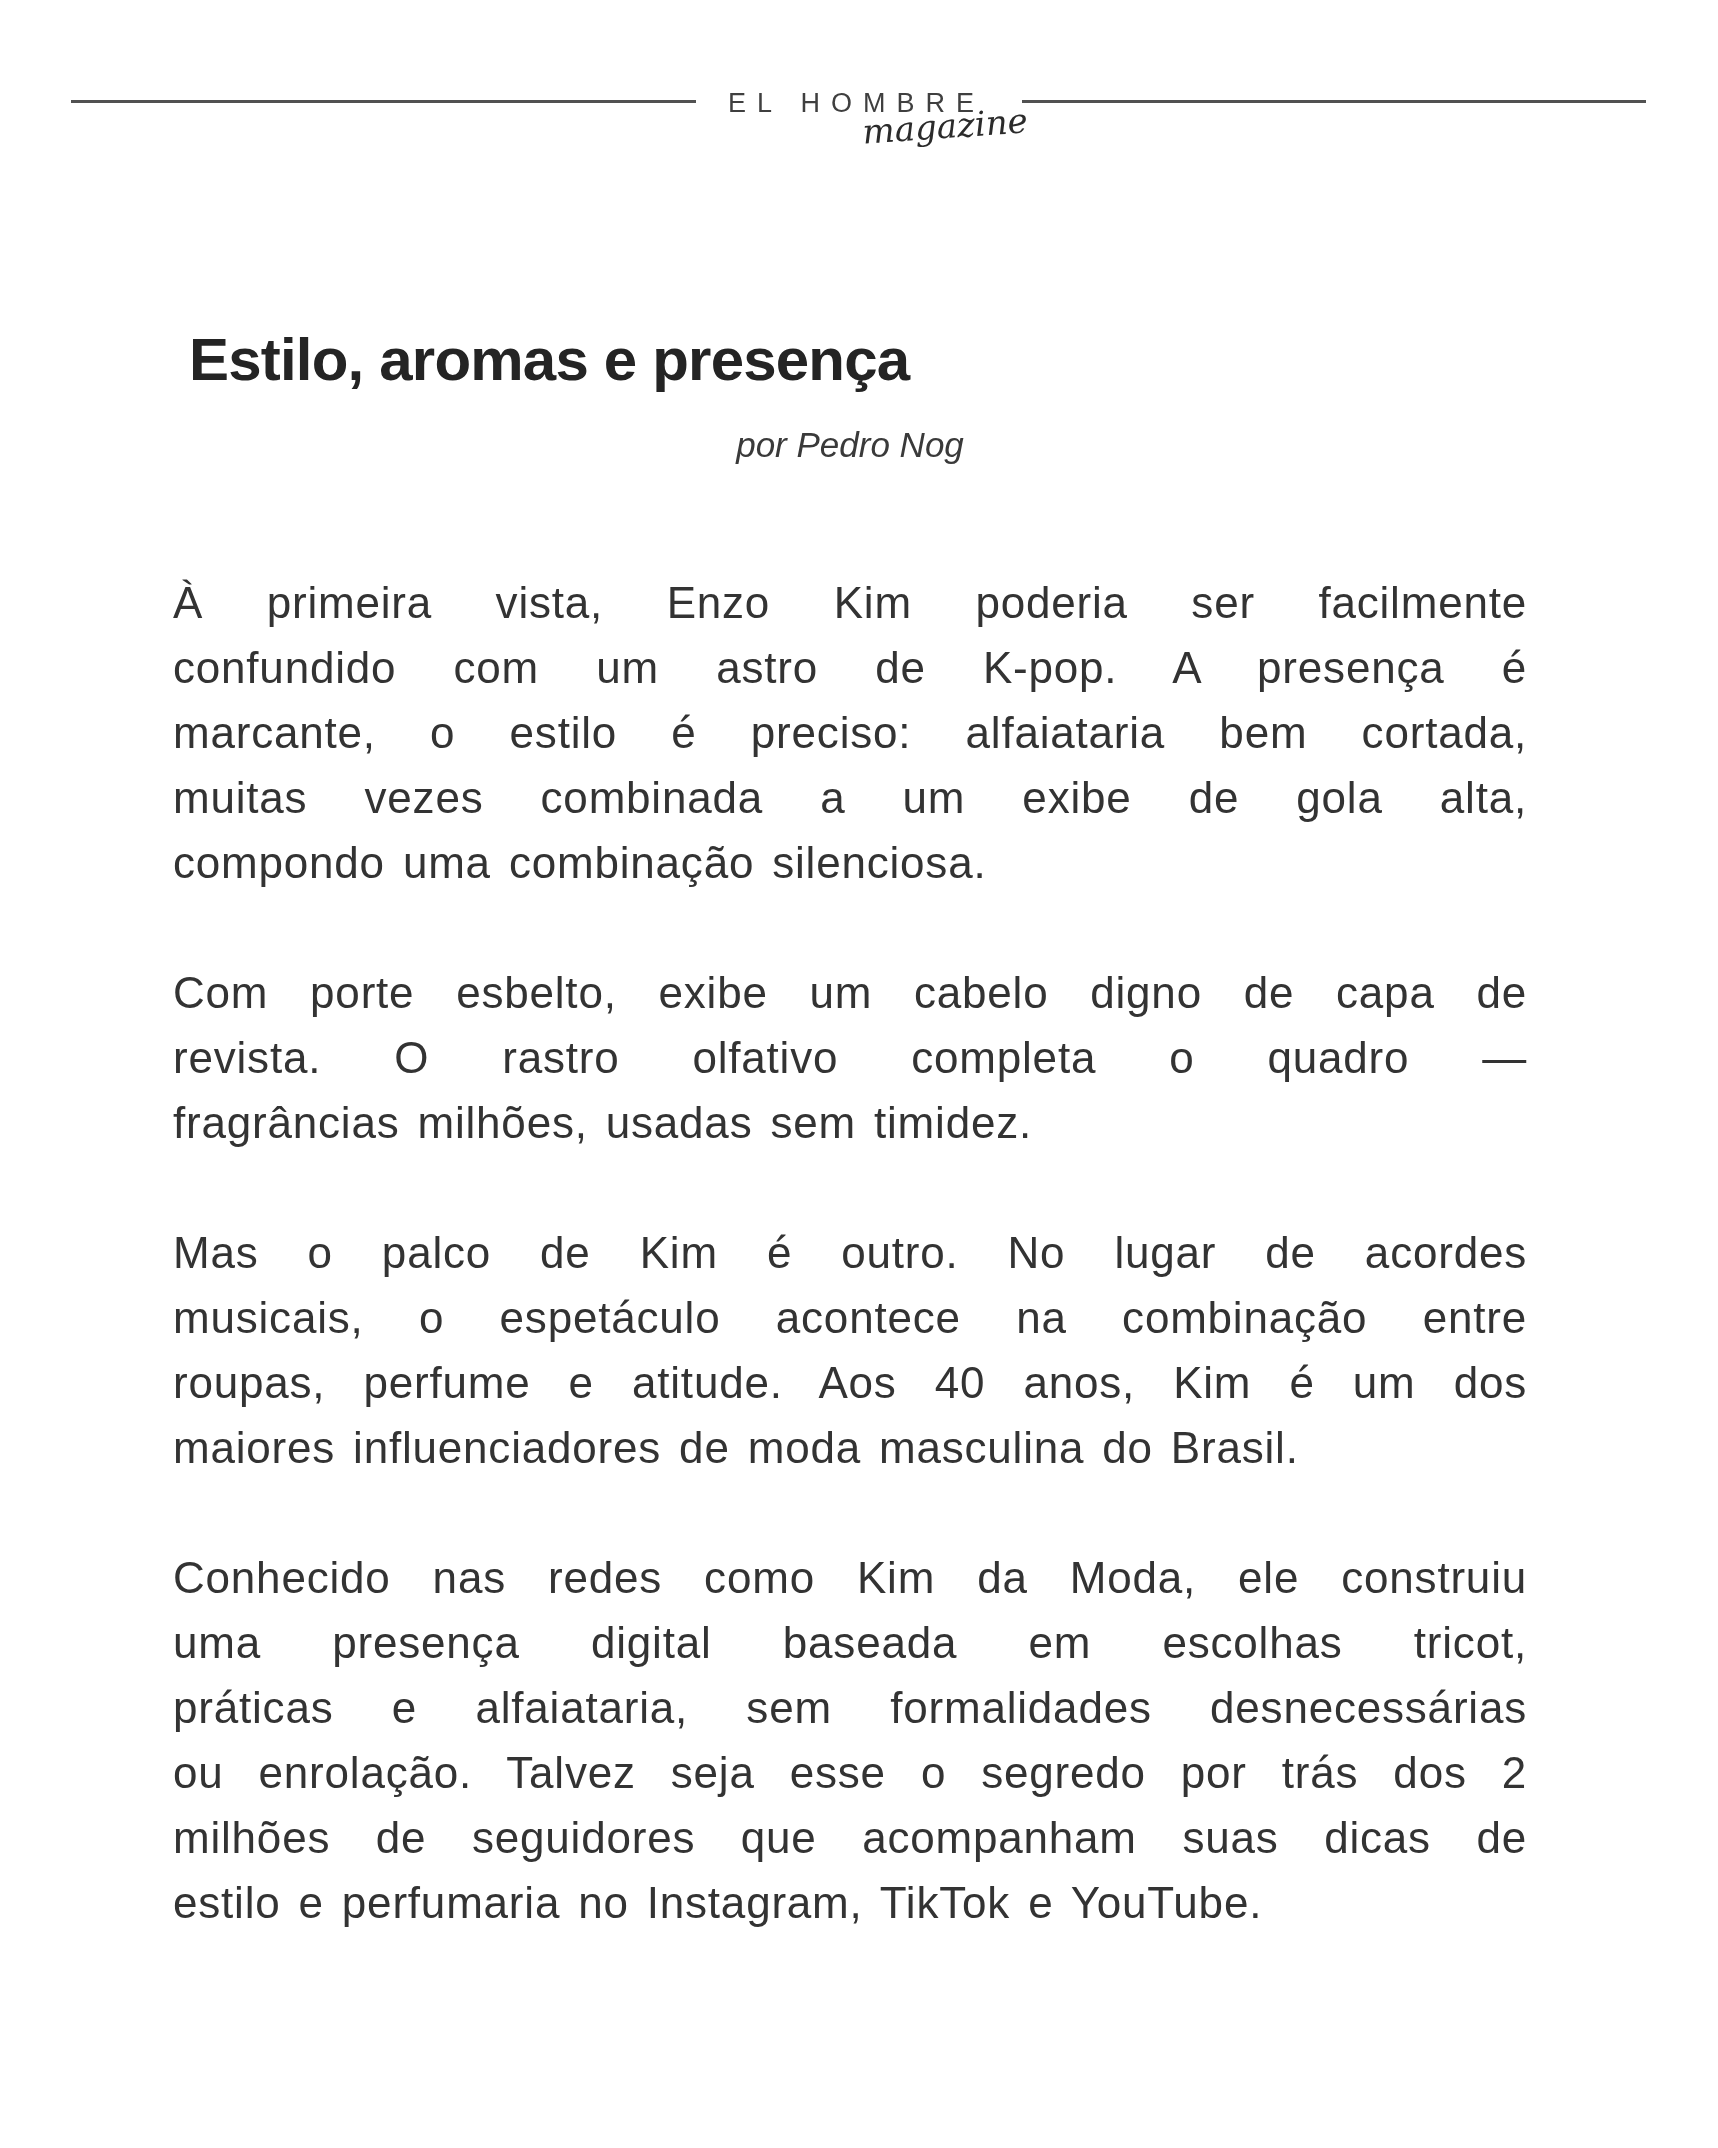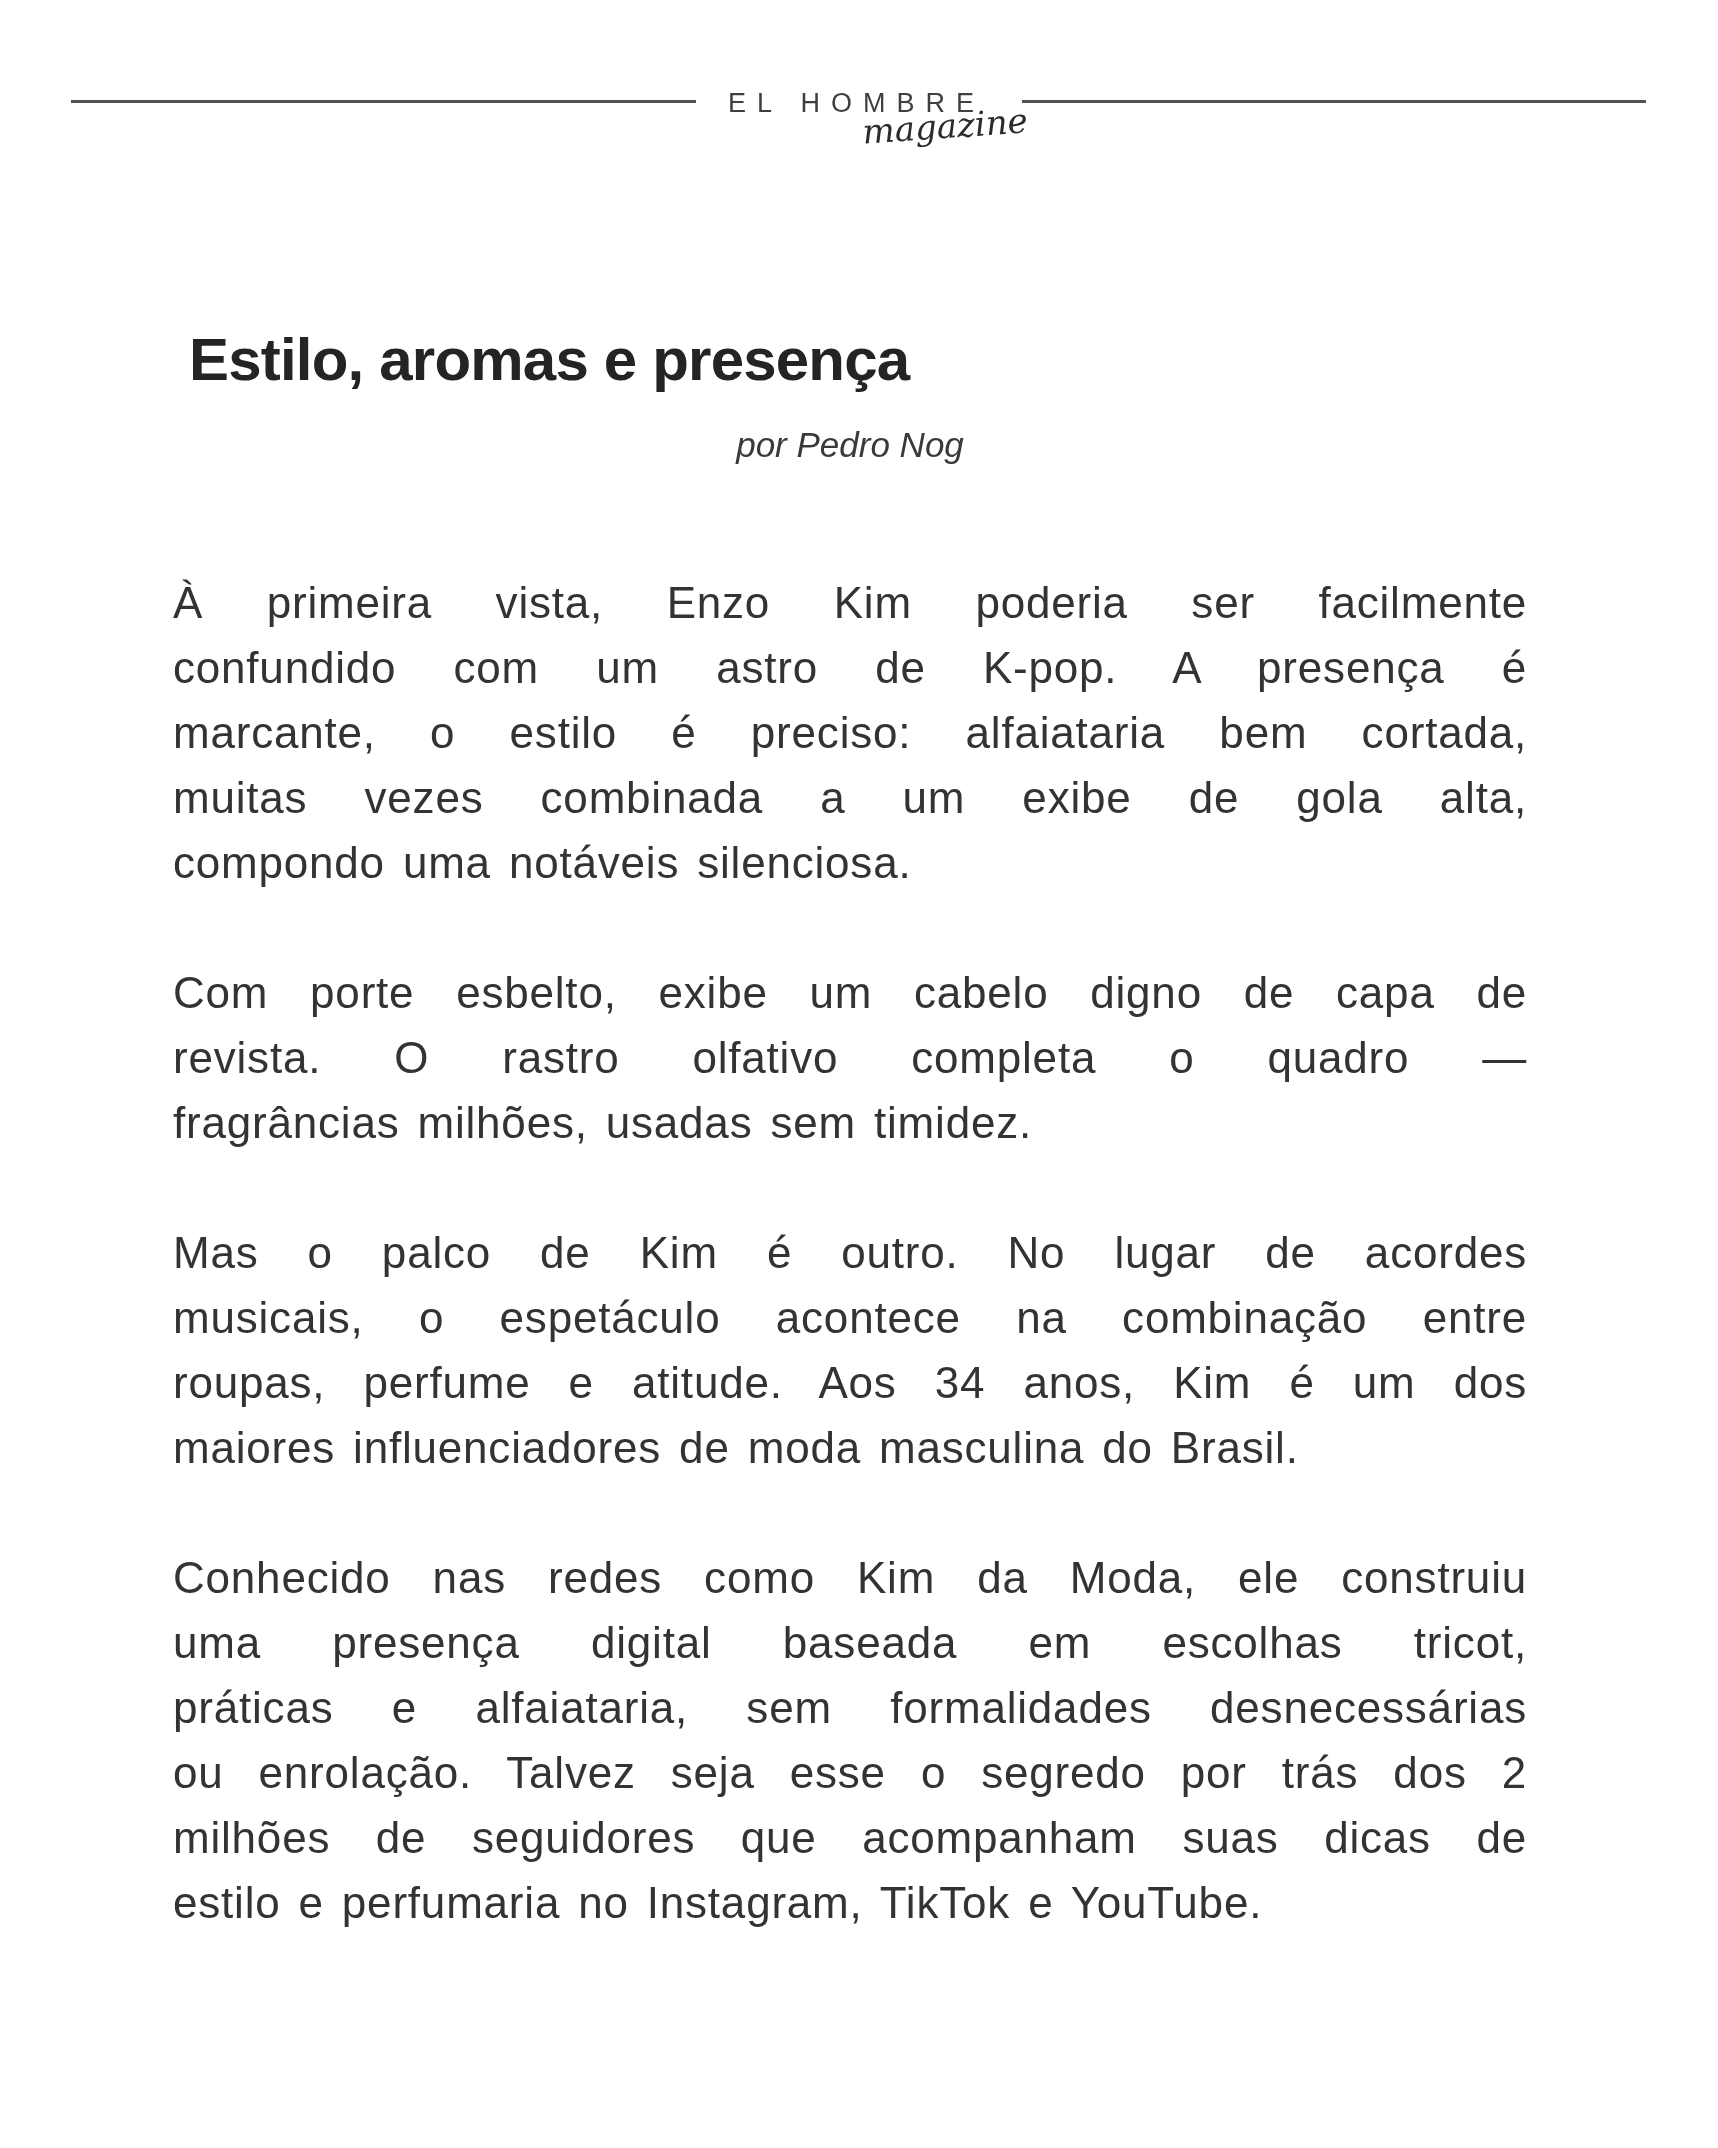--- a/index.html
+++ b/index.html
@@ -69,33 +69,33 @@
     <h1 class="article-title">Estilo, aromas e presença</h1>
     <div class="byline">por Pedro Nog</div>
 
     <div class="paras">
 
       <div class="para">
         <div class="line">À primeira vista, Enzo Kim poderia ser facilmente</div>
         <div class="line">confundido com um astro de K-pop. A presença é</div>
         <div class="line">marcante, o estilo é preciso: alfaiataria bem cortada,</div>
         <div class="line">muitas vezes combinada a um exibe de gola alta,</div>
-        <div class="line last">compondo uma notáveis silenciosa.</div>
+        <div class="line last">compondo uma combinação silenciosa.</div>
       </div>
 
       <div class="para">
         <div class="line">Com porte esbelto, exibe um cabelo digno de capa de</div>
         <div class="line">revista. O rastro olfativo completa o quadro —</div>
         <div class="line last">fragrâncias milhões, usadas sem timidez.</div>
       </div>
 
       <div class="para">
         <div class="line">Mas o palco de Kim é outro. No lugar de acordes</div>
         <div class="line">musicais, o espetáculo acontece na combinação entre</div>
-        <div class="line">roupas, perfume e atitude. Aos 34 anos, Kim é um dos</div>
+        <div class="line">roupas, perfume e atitude. Aos 40 anos, Kim é um dos</div>
         <div class="line last">maiores influenciadores de moda masculina do Brasil.</div>
       </div>
 
       <div class="para">
         <div class="line">Conhecido nas redes como Kim da Moda, ele construiu</div>
         <div class="line">uma presença digital baseada em escolhas tricot,</div>
         <div class="line">práticas e alfaiataria, sem formalidades desnecessárias</div>
         <div class="line">ou enrolação. Talvez seja esse o segredo por trás dos 2</div>
         <div class="line">milhões de seguidores que acompanham suas dicas de</div>
         <div class="line last">estilo e perfumaria no Instagram, TikTok e YouTube.</div>

